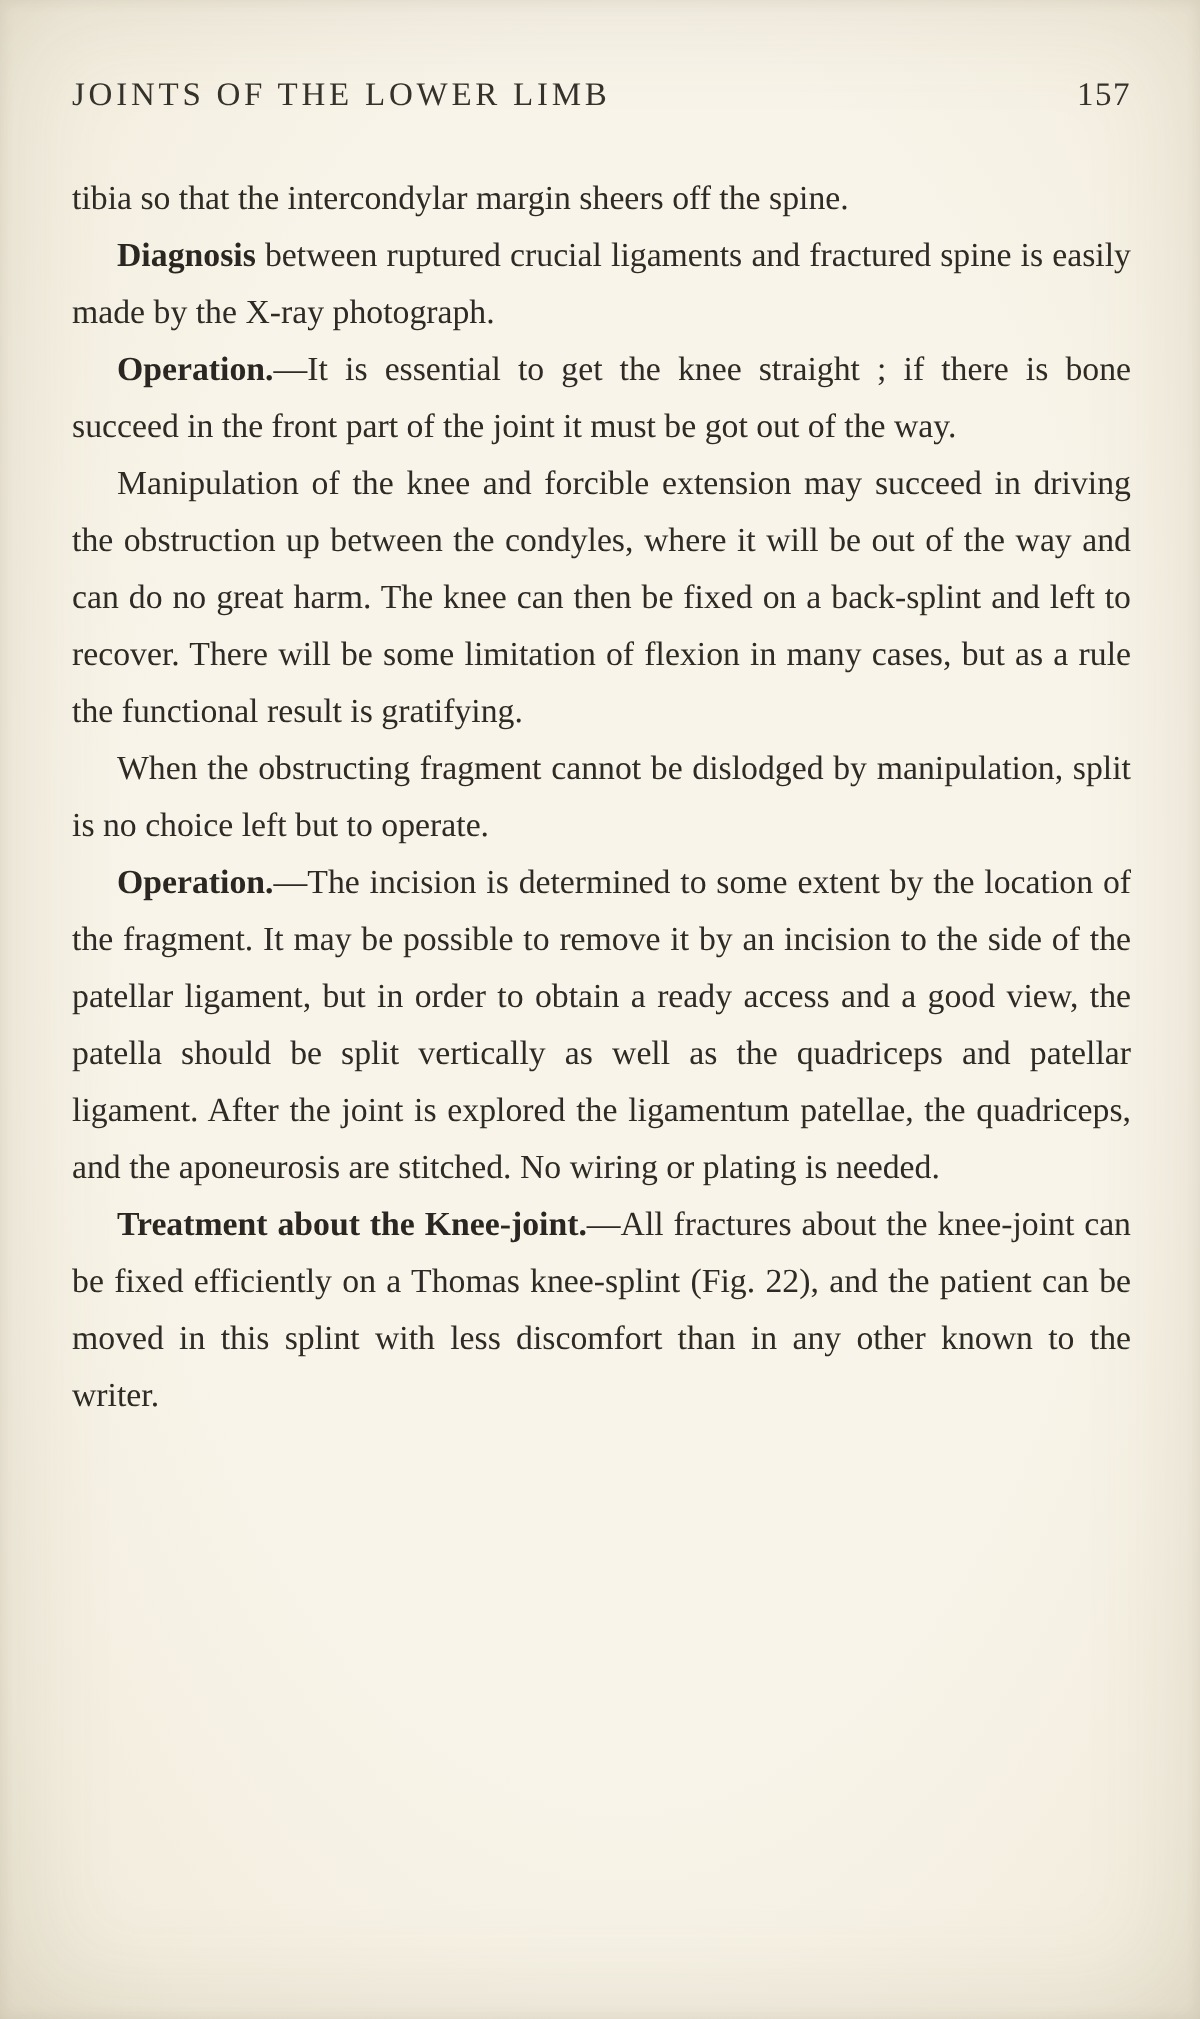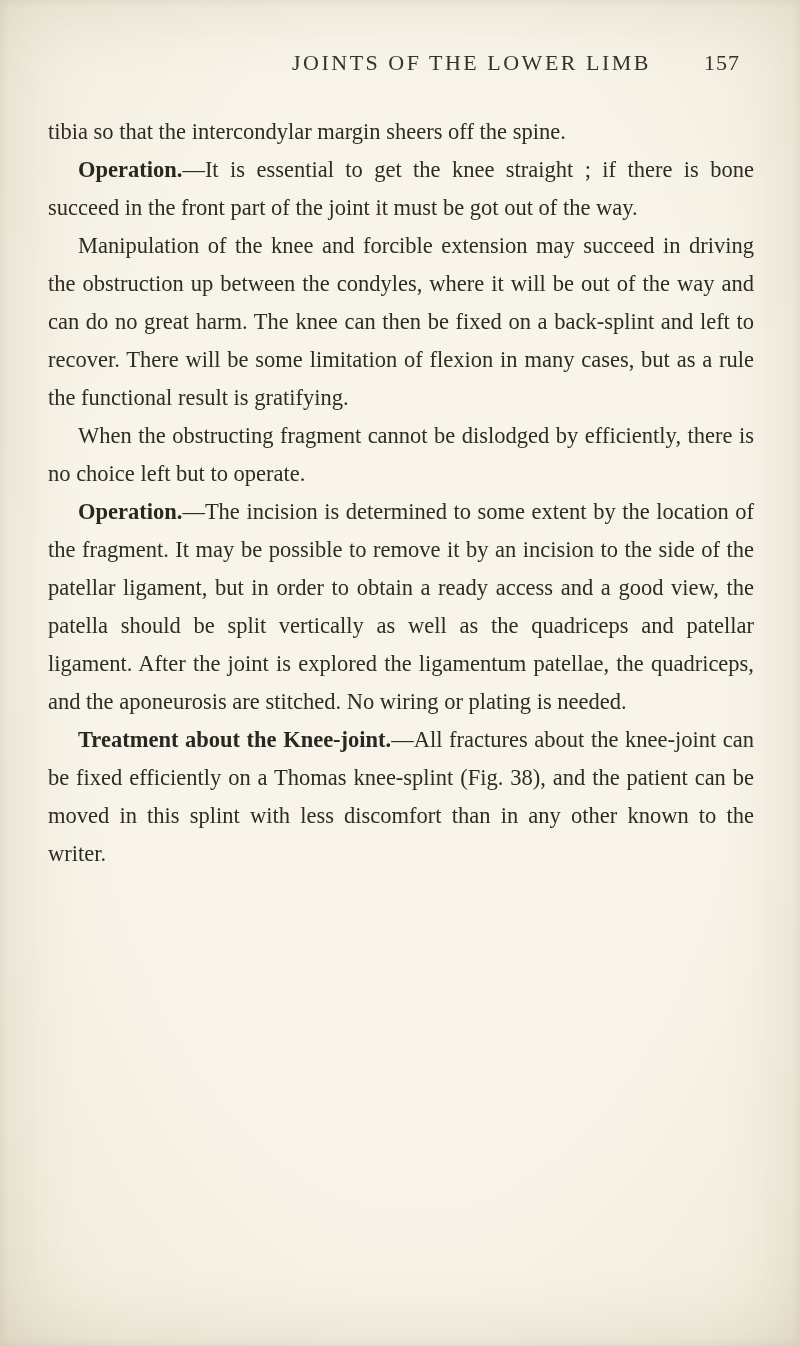--- a/index.html
+++ b/index.html
@@ -25,29 +25,29 @@
   }
   .running-head {
     position: relative;
     height: 34px;
     margin-bottom: 26px;
   }
   .running-head .head-title {
     position: absolute;
     left: 0;
     right: 103px;
-    text-align: right;
+    text-align: left;
     font-size: 22px;
     letter-spacing: 2.5px;
     color: #35322c;
     white-space: nowrap;
   }
   .running-head .page-number {
     position: absolute;
-    right: 14px;
+    right: 0;
     top: 0;
     font-size: 22px;
     letter-spacing: 1px;
     color: #35322c;
   }
   .page-body {
     font-size: 22.5px;
     line-height: 38px;
     text-align: justify;
     margin-top: 29px;
@@ -66,19 +66,20 @@
 </head>
 <body>
 
 <div class="page">
   <div class="running-head">
     <div class="head-title">JOINTS OF THE LOWER LIMB</div>
     <div class="page-number">157</div>
   </div>
   <div class="page-body">
       <p class=""><span>tibia so that the intercondylar margin sheers off the spine.</span></p>
+      <p class="indent"><span class="lead-bold">Diagnosis</span><span> between ruptured crucial ligaments and fractured spine is easily made by the X-ray photograph.</span></p>
       <p class="indent"><span class="lead-bold">Operation.</span><span>—It is essential to get the knee straight ; if there is bone succeed in the front part of the joint it must be got out of the way.</span></p>
       <p class="indent"><span>Manipulation of the knee and forcible extension may succeed in driving the obstruction up between the condyles, where it will be out of the way and can do no great harm. The knee can then be fixed on a back-splint and left to recover. There will be some limitation of flexion in many cases, but as a rule the functional result is gratifying.</span></p>
-      <p class="indent"><span>When the obstructing fragment cannot be dislodged by efficiently, there is no choice left but to operate.</span></p>
+      <p class="indent"><span>When the obstructing fragment cannot be dislodged by manipulation, split is no choice left but to operate.</span></p>
       <p class="indent"><span class="lead-bold">Operation.</span><span>—The incision is determined to some extent by the location of the fragment. It may be possible to remove it by an incision to the side of the patellar ligament, but in order to obtain a ready access and a good view, the patella should be split vertically as well as the quadriceps and patellar ligament. After the joint is explored the ligamentum patellae, the quadriceps, and the aponeurosis are stitched. No wiring or plating is needed.</span></p>
-      <p class="indent"><span class="lead-bold">Treatment about the Knee-joint.</span><span>—All fractures about the knee-joint can be fixed efficiently on a Thomas knee-splint (Fig. 38), and the patient can be moved in this splint with less discomfort than in any other known to the writer.</span></p>
+      <p class="indent"><span class="lead-bold">Treatment about the Knee-joint.</span><span>—All fractures about the knee-joint can be fixed efficiently on a Thomas knee-splint (Fig. 22), and the patient can be moved in this splint with less discomfort than in any other known to the writer.</span></p>
     </div>
 </div>
 
 </body></html>

